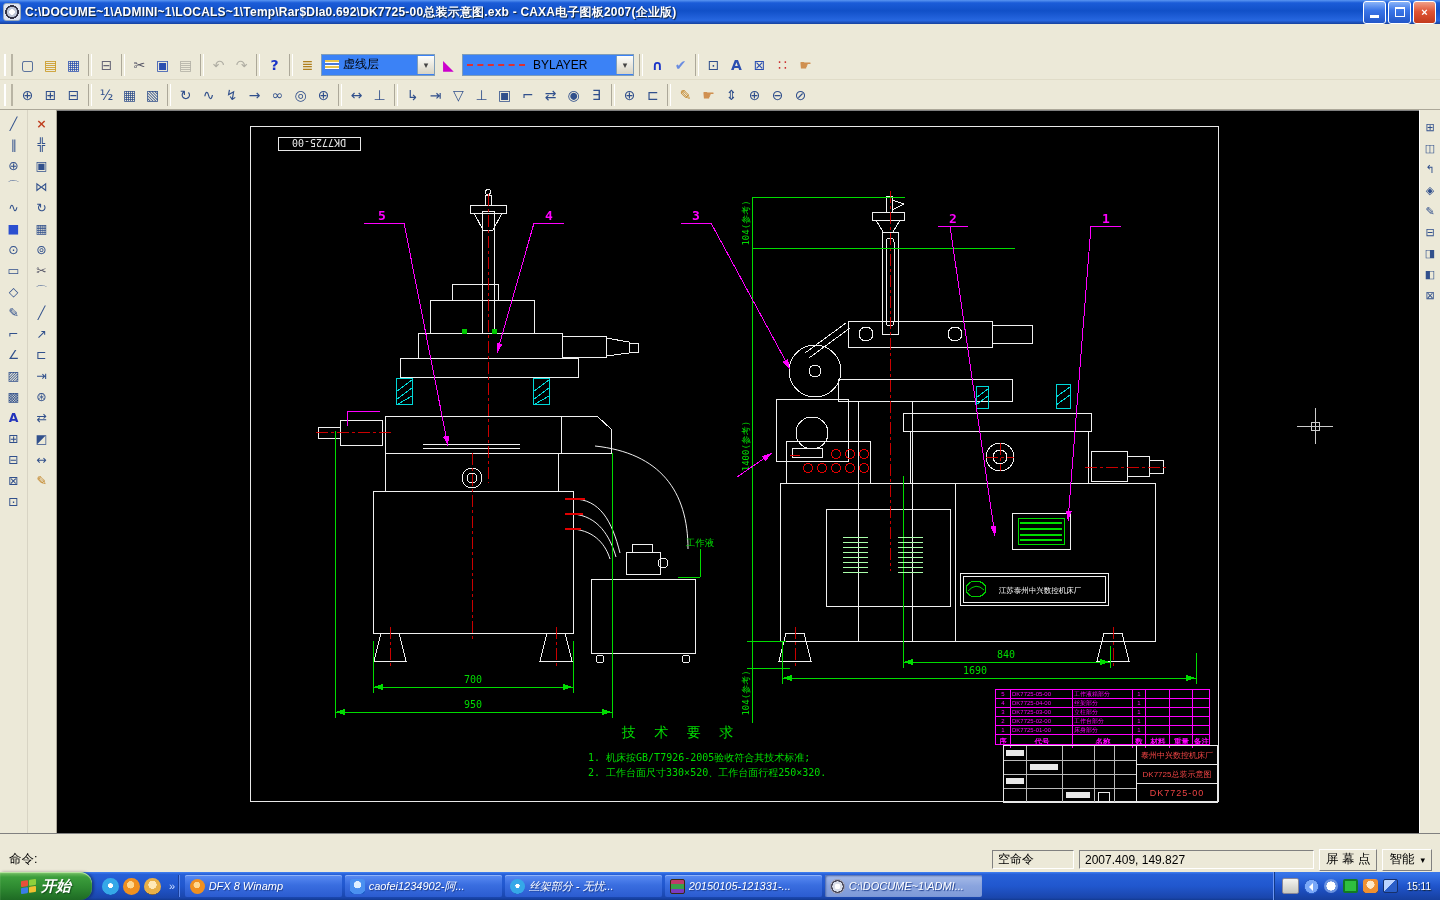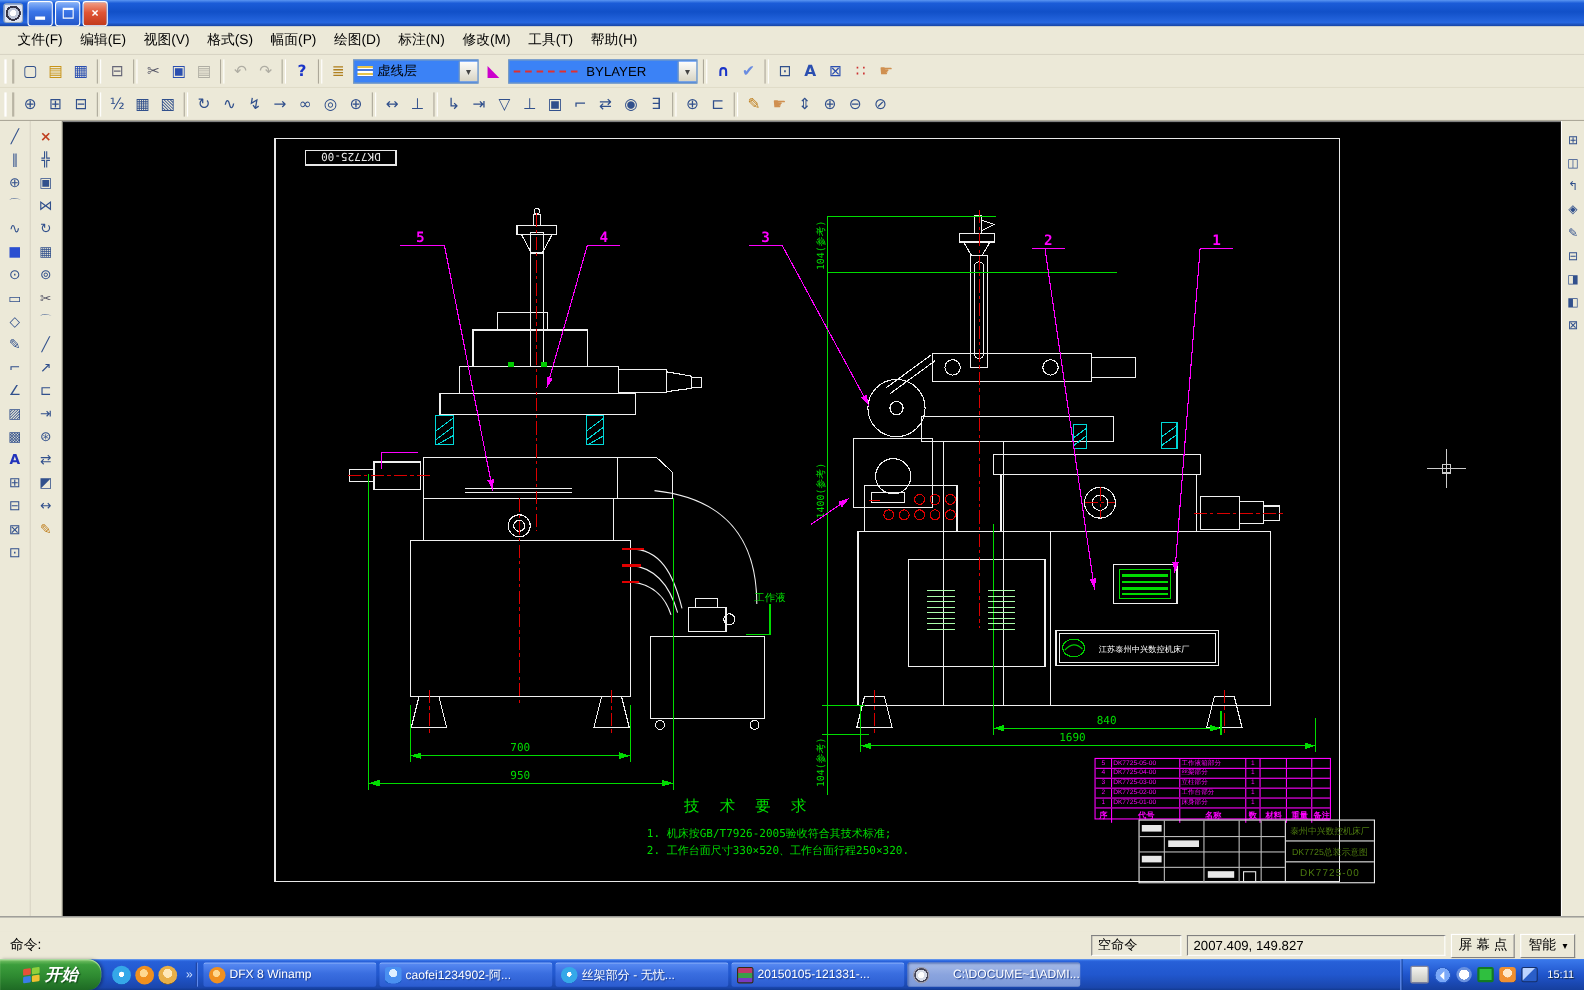--- a/index.html
+++ b/index.html
@@ -77,22 +77,22 @@
   .bomhead{display:flex;height:13px;font-size:7.5px;line-height:13px;font-weight:bold;}
   .bc{border-right:1px solid #ff00ff;overflow:hidden;padding-left:1px;box-sizing:border-box;}
   .bc1{width:15px;text-align:center;padding-left:0;}
   .bc2{width:62px;}
   .bc3{width:60px;}
   .bc4{width:13px;text-align:center;padding-left:0;}
   .bc5{width:24px;}
   .bc6{width:23px;}
   .bc7{flex:1;border-right:0;text-decoration:underline;}
 
-  .titleblock{position:absolute;left:978px;top:634px;width:215px;height:58px;border:1px solid #e8e8e8;
-    box-sizing:border-box;display:flex;color:#4d7c0f;}
+  .titleblock{position:absolute;left:946px;top:634px;width:215px;height:58px;border:1px solid #e8e8e8;
+    box-sizing:border-box;display:flex;color:#ef4444;}
   .tbleft{width:132px;border-right:1px solid #e8e8e8;position:relative;}
   .tbleft .hl{position:absolute;left:0;width:100%;height:0;border-top:1px solid #bbb;}
   .tbleft .vl{position:absolute;top:0;height:100%;width:0;border-left:1px solid #bbb;}
   .tbleft .bar{position:absolute;background:#e8e8e8;}
   .tbright{flex:1;display:flex;flex-direction:column;}
   .tbcell{flex:1;border-bottom:1px solid #e8e8e8;display:flex;align-items:center;justify-content:center;
     font-size:8px;white-space:nowrap;overflow:hidden;}
   .tbcell:last-child{border-bottom:0;font-size:9px;letter-spacing:1px;}
 
   
@@ -126,22 +126,22 @@
   .flag i:nth-child(3){background:#3a7de8;}
   .flag i:nth-child(4){background:#f0c030;}
   .qlzone{display:flex;align-items:center;gap:4px;padding:0 6px 0 10px;}
   .qicon{width:17px;height:17px;border-radius:3px;}
   .chev{color:#cfe0ff;font-size:11px;margin-left:2px;}
   .tbsep{width:1px;height:22px;background:#1a3f9a;border-right:1px solid #5d8af0;margin:0 3px;}
   .task{width:157px;height:22px;margin:0 1.5px;border-radius:2px;display:flex;align-items:center;
     background:linear-gradient(180deg,#5a8cf4,#3a6ee0 45%,#2b5cd0);box-shadow:inset 0 1px 0 #8db2f8;
     color:#fff;font-size:11px;overflow:hidden;}
   .task[data-active="true"]{background:linear-gradient(180deg,#a8bce8,#8aa4de 50%,#7e9ad8);
-    box-shadow:inset 1px 1px 2px #4a66a8;justify-content:space-between;}
-  .tlabel{white-space:nowrap;overflow:hidden;text-shadow:1px 1px 1px #1a3a8a;}
+    box-shadow:inset 1px 1px 2px #4a66a8;}
+  .tlabel{white-space:nowrap;overflow:hidden;text-shadow:1px 1px 1px #1a3a8a;font-style:italic;}
   .ticon{width:15px;height:15px;margin:0 4px 0 5px;flex:0 0 auto;border-radius:2px;}
   [data-icon="spiral"]{background:radial-gradient(circle at 50% 45%,#fff 0 18%,#35a8e8 20% 70%,#1a78c0 72%);border-radius:50%;}
   [data-icon="winamp"]{background:radial-gradient(circle at 45% 40%,#ffd890 0 25%,#f09020 28% 75%,#b05808 78%);border-radius:50%;}
   [data-icon="msn"]{background:radial-gradient(circle at 50% 40%,#ffe9b8 0 30%,#e8b048 32% 70%,#9a6a18 72%);border-radius:50%;}
   [data-icon="wangwang"]{background:radial-gradient(circle at 50% 38%,#dff0ff 0 30%,#4a90f0 32% 80%,#1d5ec8 82%);border-radius:3px;}
   [data-icon="winrar"]{background:linear-gradient(180deg,#c03a6a 0 34%,#3aa04a 34% 67%,#7a3ac0 67%);border:1px solid #3a2a10;box-sizing:border-box;}
   [data-icon="caxa"]{background:radial-gradient(circle at 50% 50%,#fff 0 30%,#d8dde8 32% 55%,#445 56% 70%,#eef 71%);border:1px solid #99a;box-sizing:border-box;border-radius:50%;}
   .tray{margin-left:auto;height:28px;display:flex;align-items:center;gap:5px;padding:0 9px 0 8px;
     background:linear-gradient(180deg,#3a79ec 0%,#2055cc 50%,#163f9e 100%);
     border-left:1px solid #6d97f4;box-shadow:inset 1px 0 0 #123a8a;}
@@ -155,44 +155,32 @@
   [data-icon="net"]{background:linear-gradient(135deg,#bcd4ff 0 45%,#2a5ec8 47%);border:1px solid #16306a;box-sizing:border-box;}
   .time{color:#fff;font-size:10px;margin-left:4px;text-shadow:1px 1px 1px #123;}
 </style>
 </head>
 <body>
 
 <div id="app">
 
   <div class="titlebar">
     <div class="appicon"></div>
+    <div class="wtitle">C:\DOCUME~1\ADMINI~1\LOCALS~1\Temp\Rar$DIa0.692\DK7725-00总装示意图.exb - CAXA电子图板2007(企业版)</div>
     <div class="wbtns">
       <div class="wbtn">
           <span class="minbar"></span>
         </div>
       <div class="wbtn">
           <span class="restbox"></span>
         </div>
       <div class="wbtn close">×</div>
     </div>
   </div>
 
-  <div class="menubar">
-
-  <span class="mitem">文件(F)</span>
-      <span class="mitem">编辑(E)</span>
-      <span class="mitem">视图(V)</span>
-      <span class="mitem">格式(S)</span>
-      <span class="mitem">幅面(P)</span>
-      <span class="mitem">绘图(D)</span>
-      <span class="mitem">标注(N)</span>
-      <span class="mitem">修改(M)</span>
-      <span class="mitem">工具(T)</span>
-      <span class="mitem">帮助(H)</span>
-    </div>
 
   <div class="tbrow tb1">
     <div class="grip"></div>
     <div class="tgroup">
         <button class="tbtn">▢</button>
         <button class="tbtn" style="color:#c89418">▤</button>
         <button class="tbtn" style="color:#2b4fb0">▦</button>
       </div>
     <div class="tsep"></div>
     <div class="tgroup">

